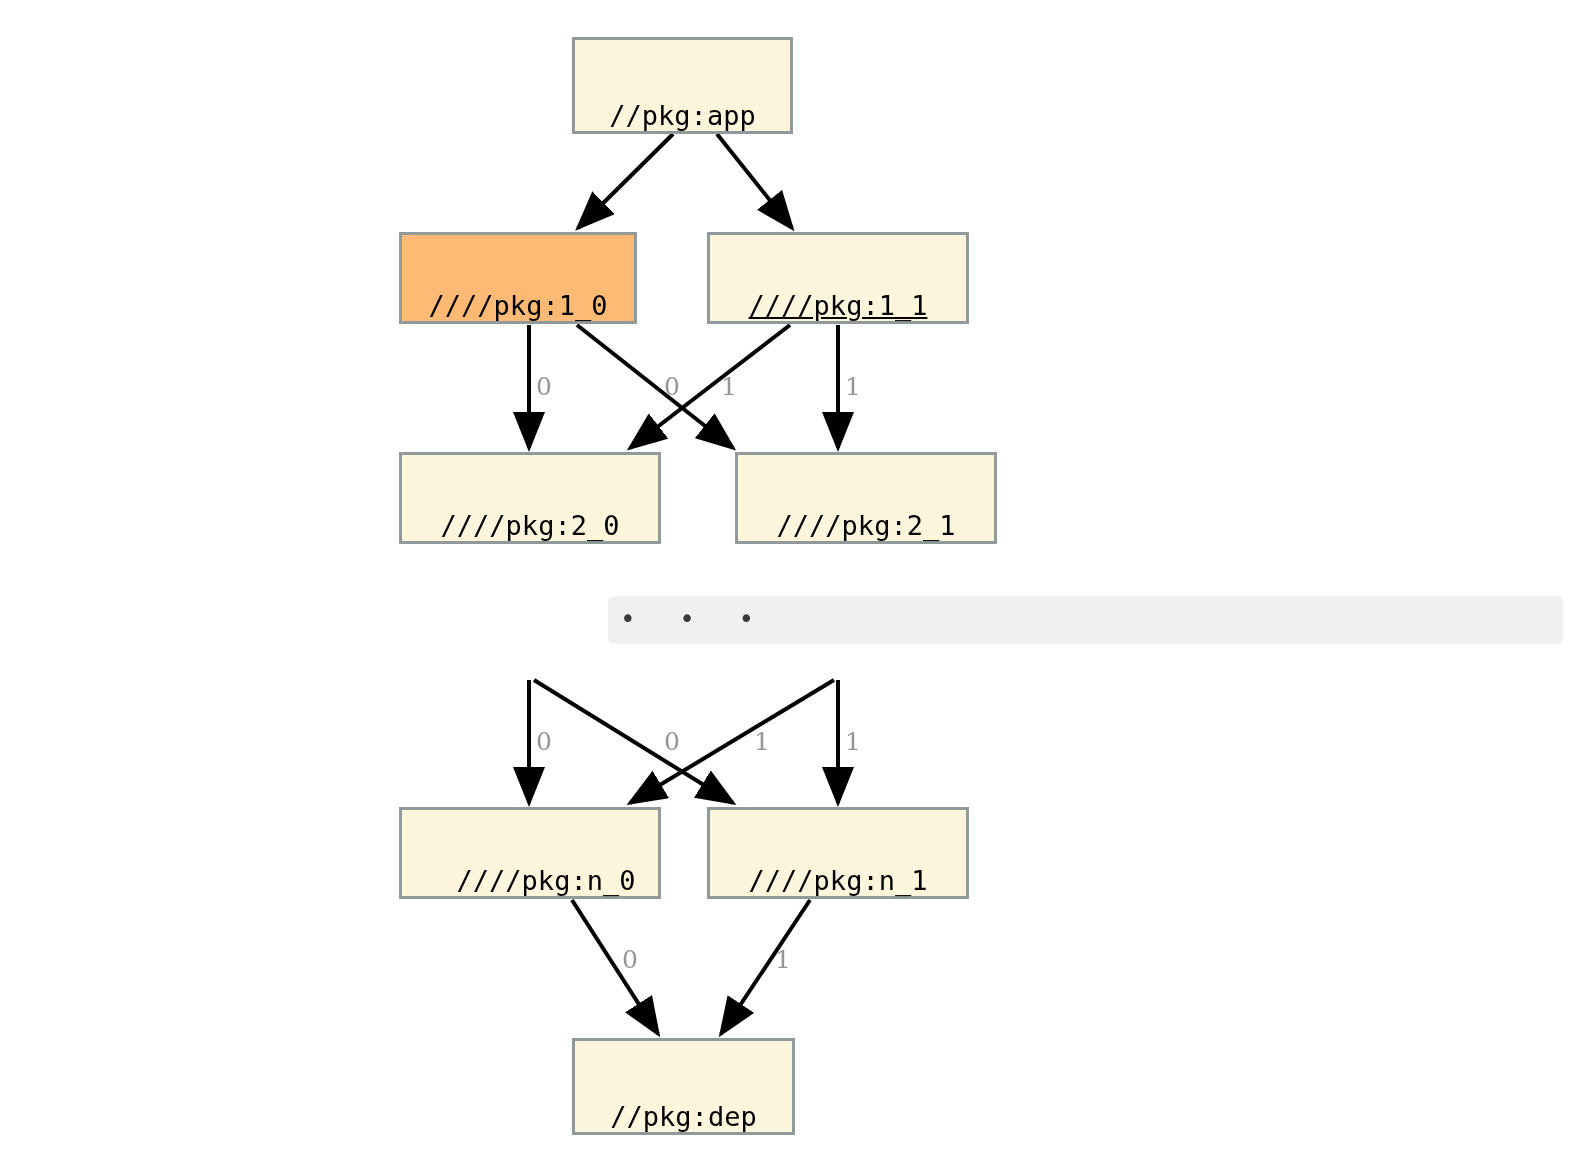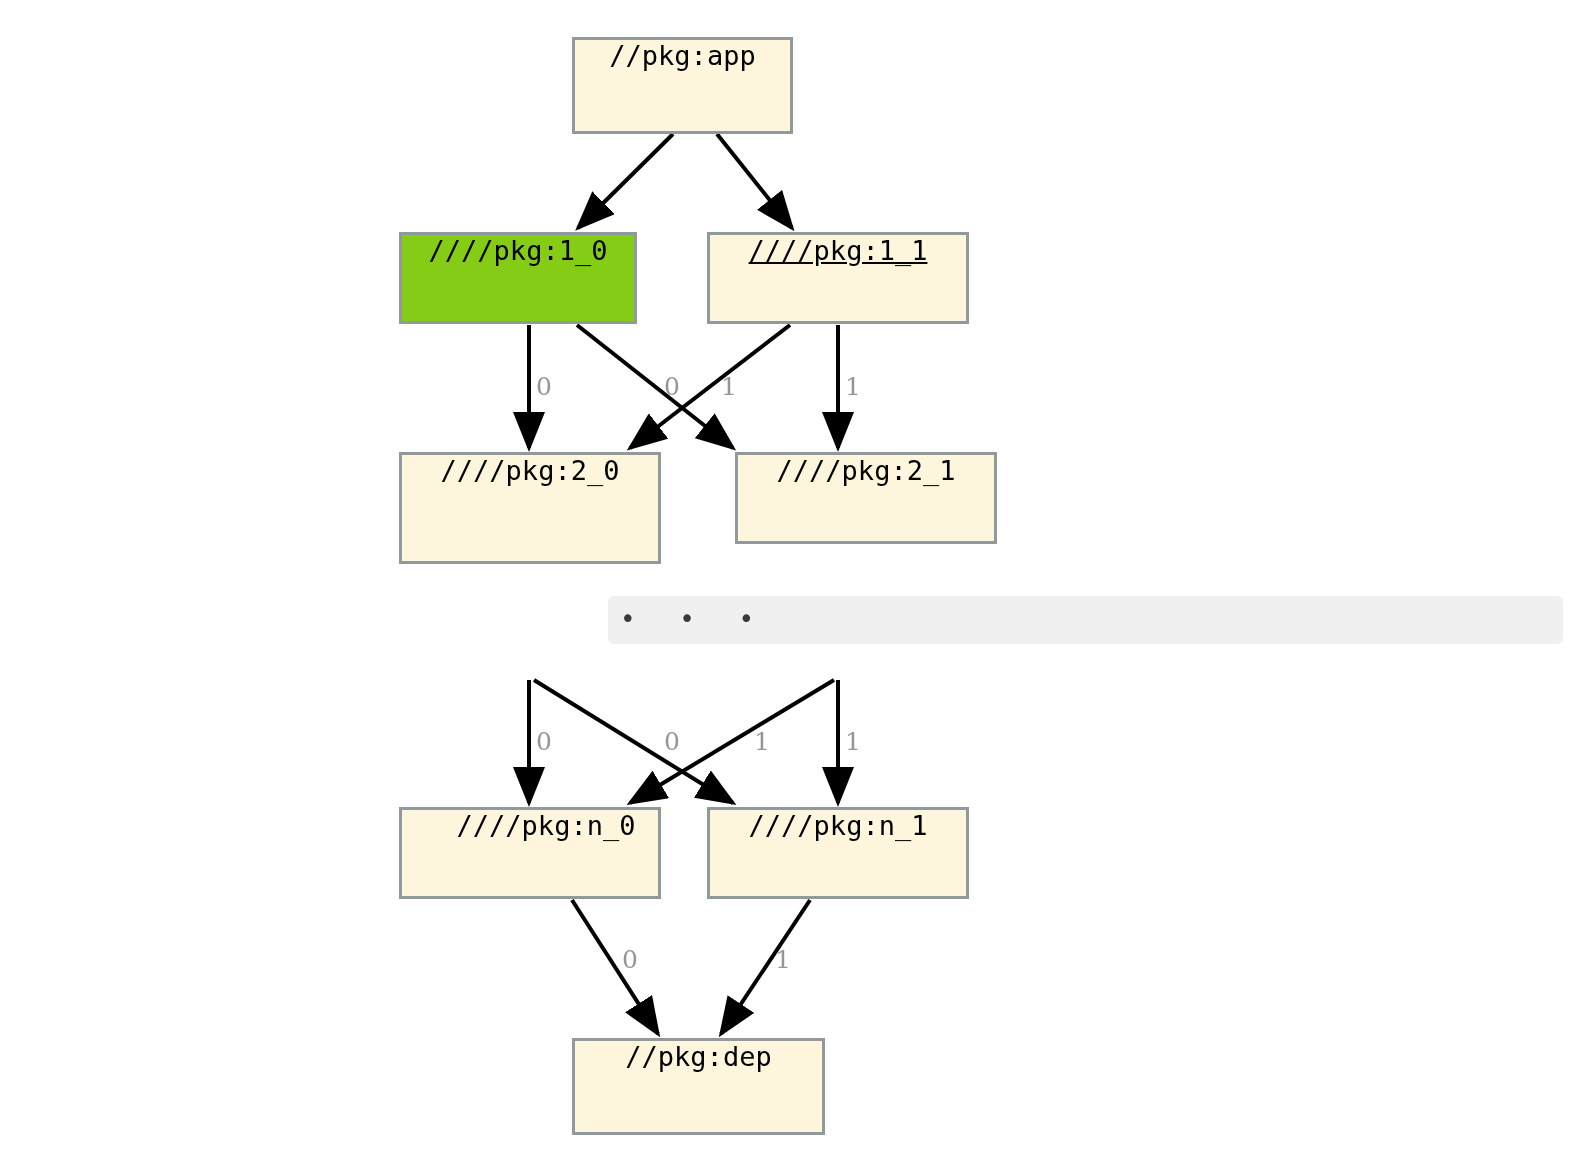--- a/index.html
+++ b/index.html
@@ -23,21 +23,21 @@
     top: 0;
     width: 1592px;
     height: 1162px;
   }
   .node-box {
     position: absolute;
     box-sizing: border-box;
     background: #fdf6dd;
     border: 3px solid #919a9a;
     display: flex;
-    align-items: flex-start;
+    align-items: flex-end;
     justify-content: center;
     z-index: 3;
   }
   .node-label {
     font-family: "DejaVu Sans Mono", "Liberation Mono", monospace;
     font-size: 27px;
     color: #000000;
     letter-spacing: 0px;
     white-space: nowrap;
   }
@@ -96,39 +96,39 @@
   </svg>
 
   <div class="ellipsis-band" style="left: 608px; top: 596px; width: 955px; height: 48px; background: rgb(240, 240, 240);">
     <span class="ellipsis-dots">• • •</span>
   </div>
 
   <div id="nodes-group">
       <div class="node-box" style="left: 572px; top: 37px; width: 221px; height: 97px; background: rgb(253, 246, 221); border-color: rgb(145, 154, 154);">
         <span class="node-label">//pkg:app</span>
       </div>
-      <div class="node-box" style="left: 399px; top: 232px; width: 238px; height: 92px; background: #84cc16; border-color: rgb(145, 154, 154);">
+      <div class="node-box" style="left: 399px; top: 232px; width: 238px; height: 92px; background: #fdba74; border-color: rgb(145, 154, 154);">
         <span class="node-label">////pkg:1_0</span>
       </div>
       <div class="node-box" style="left: 707px; top: 232px; width: 262px; height: 92px; background: rgb(253, 246, 221); border-color: rgb(145, 154, 154); text-decoration: underline;">
         <span class="node-label">////pkg:1_1</span>
       </div>
-      <div class="node-box" style="left: 399px; top: 452px; width: 262px; height: 112px; background: rgb(253, 246, 221); border-color: rgb(145, 154, 154);">
+      <div class="node-box" style="left: 399px; top: 452px; width: 262px; height: 92px; background: rgb(253, 246, 221); border-color: rgb(145, 154, 154);">
         <span class="node-label">////pkg:2_0</span>
       </div>
       <div class="node-box" style="left: 707px; top: 452px; width: 262px; height: 92px; background: rgb(253, 246, 221); border-color: rgb(145, 154, 154); margin-left: 28px;">
         <span class="node-label">////pkg:2_1</span>
       </div>
       <div class="node-box" style="left: 399px; top: 807px; width: 262px; height: 92px; background: rgb(253, 246, 221); border-color: rgb(145, 154, 154); padding-left: 32px;">
         <span class="node-label">////pkg:n_0</span>
       </div>
       <div class="node-box" style="left: 707px; top: 807px; width: 262px; height: 92px; background: rgb(253, 246, 221); border-color: rgb(145, 154, 154);">
         <span class="node-label">////pkg:n_1</span>
       </div>
-      <div class="node-box" style="left: 572px; top: 1038px; width: 253px; height: 97px; background: rgb(253, 246, 221); border-color: rgb(145, 154, 154);">
+      <div class="node-box" style="left: 572px; top: 1038px; width: 223px; height: 97px; background: rgb(253, 246, 221); border-color: rgb(145, 154, 154);">
         <span class="node-label">//pkg:dep</span>
       </div>
     </div>
   <div id="labels-group">
       <div class="edge-label" style="left: 536px; top: 372px; color: rgb(149, 149, 149);">0</div>
       <div class="edge-label" style="left: 664px; top: 372px; color: rgb(149, 149, 149);">0</div>
       <div class="edge-label" style="left: 721px; top: 372px; color: rgb(149, 149, 149);">1</div>
       <div class="edge-label" style="left: 845px; top: 372px; color: rgb(149, 149, 149);">1</div>
       <div class="edge-label" style="left: 536px; top: 727px; color: rgb(149, 149, 149);">0</div>
       <div class="edge-label" style="left: 664px; top: 727px; color: rgb(149, 149, 149);">0</div>

